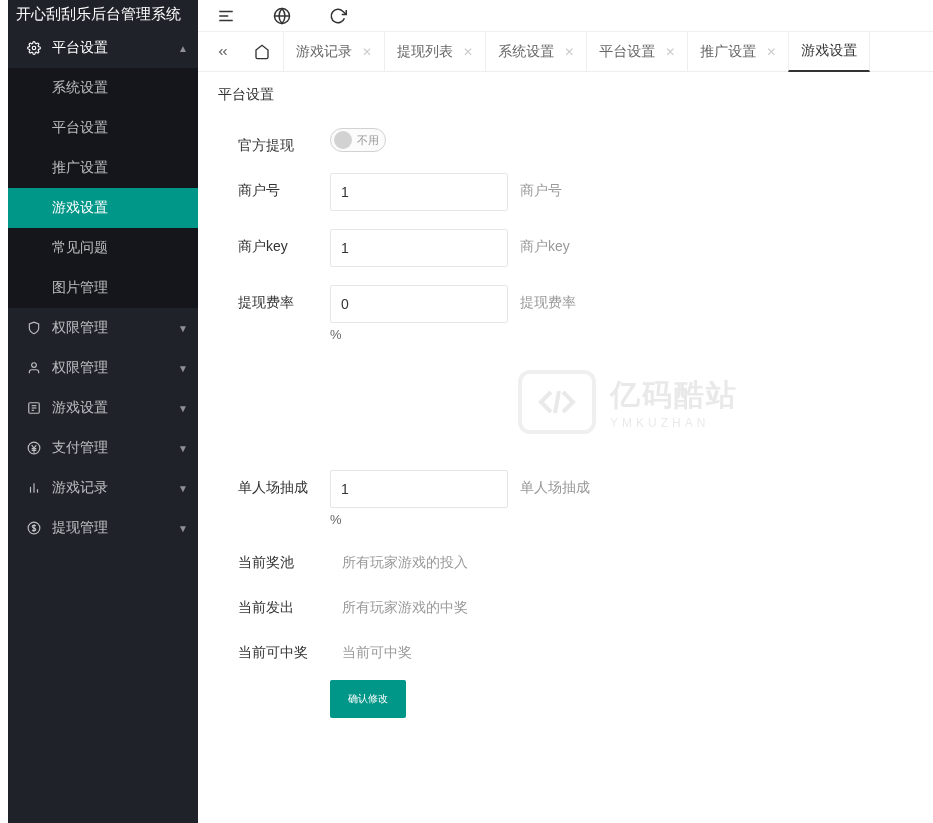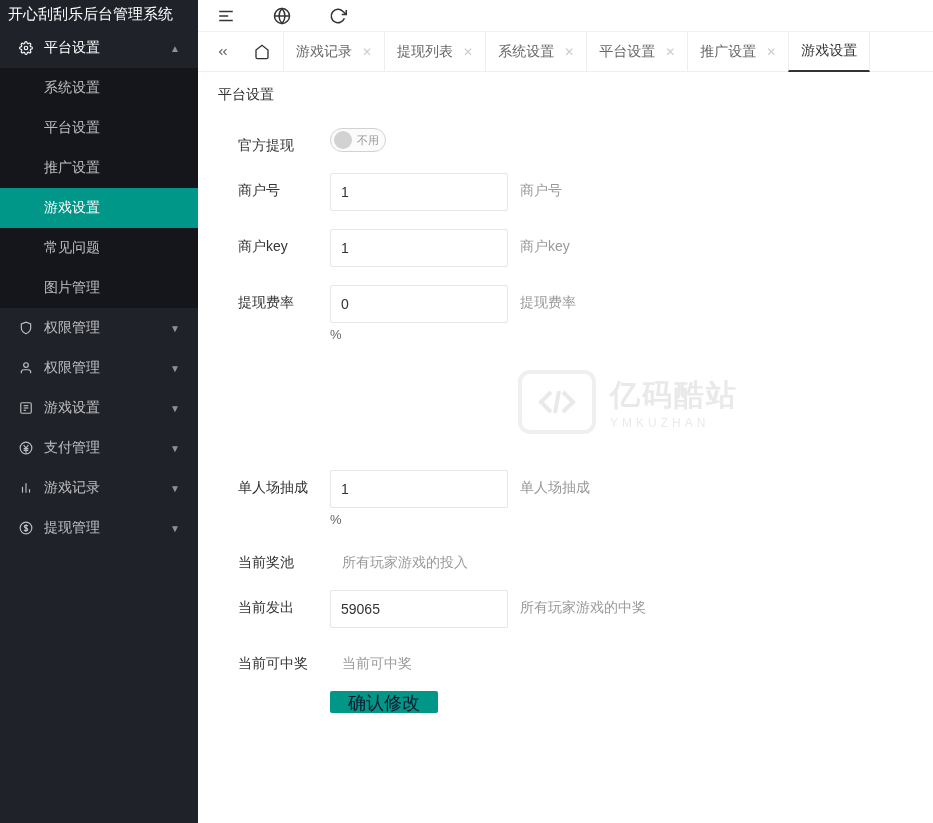--- a/index.html
+++ b/index.html
@@ -1,18 +1,18 @@
 <!DOCTYPE html>
 <html><head>
   <meta charset="utf-8">
   <style>
     * { margin: 0; padding: 0; box-sizing: border-box; }
     body { font-family: -apple-system, "Helvetica Neue", Arial, "PingFang SC", "Microsoft YaHei", sans-serif; font-size: 14px; color: #333; background: #fff; width: 933px; height: 823px; overflow: hidden; position: relative; }
     
-    .sidebar { position: absolute; left: 0; top: 0; width: 198px; height: 100%; background: #20222A; color: #fff; }
+    .sidebar { position: absolute; left: 8px; top: 0; width: 198px; height: 100%; background: #20222A; color: #fff; }
     .sidebar-header { height: 28px; display: flex; align-items: center; padding: 0 8px; font-size: 15px; background: #20222A; }
     .sidebar-menu { list-style: none; }
     .menu-item { display: flex; align-items: center; height: 40px; padding: 0 18px; cursor: pointer; color: rgba(255,255,255,0.7); font-size: 14px; position: relative; }
     .menu-item.expanded { color: #fff; }
     .menu-item .icon { width: 16px; height: 16px; margin-right: 10px; display: inline-flex; align-items: center; justify-content: center; }
     .menu-item .chevron { position: absolute; right: 18px; font-size: 10px; color: rgba(255,255,255,0.5); }
     .submenu { list-style: none; background: #15161b; }
     .submenu-item { height: 40px; display: flex; align-items: center; padding-left: 44px; cursor: pointer; color: rgba(255,255,255,0.7); font-size: 14px; }
     .submenu-item.active { background: #009688; color: #fff; }
     
@@ -35,21 +35,21 @@
     .form-label { width: 92px; text-align: left; padding-top: 9px; padding-right: 12px; color: #333; font-size: 14px; flex-shrink: 0; }
     .form-control { width: 178px; }
     .form-input { width: 100%; height: 38px; border: 1px solid #e6e6e6; border-radius: 2px; padding: 0 10px; font-size: 14px; color: #333; outline: none; }
     .form-hint { margin-left: 12px; color: #999; font-size: 14px; padding-top: 9px; flex: 1; }
     .form-suffix { color: #666; font-size: 13px; margin-top: 4px; display: block; }
     
     .switch { width: 56px; height: 24px; border: 1px solid #d2d2d2; border-radius: 20px; position: relative; cursor: pointer; background: #fbfbfb; display: inline-flex; align-items: center; }
     .switch-knob { width: 18px; height: 18px; border-radius: 50%; background: #d2d2d2; position: absolute; left: 3px; top: 50%; transform: translateY(-50%); }
     .switch-text { position: absolute; right: 6px; font-size: 11px; color: #999; }
     
-    .submit-btn { background: #009688; color: #0f172a; border: none; height: 22px; padding: 0 18px; border-radius: 2px; font-size: 18px; cursor: pointer; }
+    .submit-btn { background: #009688; color: #ffffff; border: none; height: 38px; padding: 0 18px; border-radius: 2px; font-size: 10px; cursor: pointer; }
     .submit-row { padding-left: 92px; margin-top: 10px; }
     
     .watermark { position: absolute; left: 320px; top: 370px; display: flex; align-items: center; gap: 14px; opacity: 0.18; pointer-events: none; }
     .watermark-logo { width: 78px; height: 64px; border: 4px solid #aaa; border-radius: 12px; display: flex; align-items: center; justify-content: center; }
     .watermark-text { display: flex; flex-direction: column; }
     .watermark-ch { font-size: 30px; font-weight: bold; color: #888; letter-spacing: 2px; }
     .watermark-en { font-size: 12px; color: #888; letter-spacing: 4px; }
     
     svg { display: block; }
   </style>
@@ -250,21 +250,20 @@
       <div class="form-hint">单人场抽成</div>
     </div>
 
     <div class="form-row">
       <div class="form-label">当前奖池</div>
       <div class="form-hint">所有玩家游戏的投入</div>
     </div>
 
     <div class="form-row">
       <div class="form-label">当前发出</div>
-      <div class="form-control"><input class="form-input" value="59065" style=""></div>
       <div class="form-hint">所有玩家游戏的中奖</div>
     </div>
 
     <div class="form-row">
       <div class="form-label">当前可中奖</div>
       <div class="form-hint">当前可中奖</div>
     </div>
 
     <div class="submit-row">
       <button class="submit-btn">确认修改</button>

